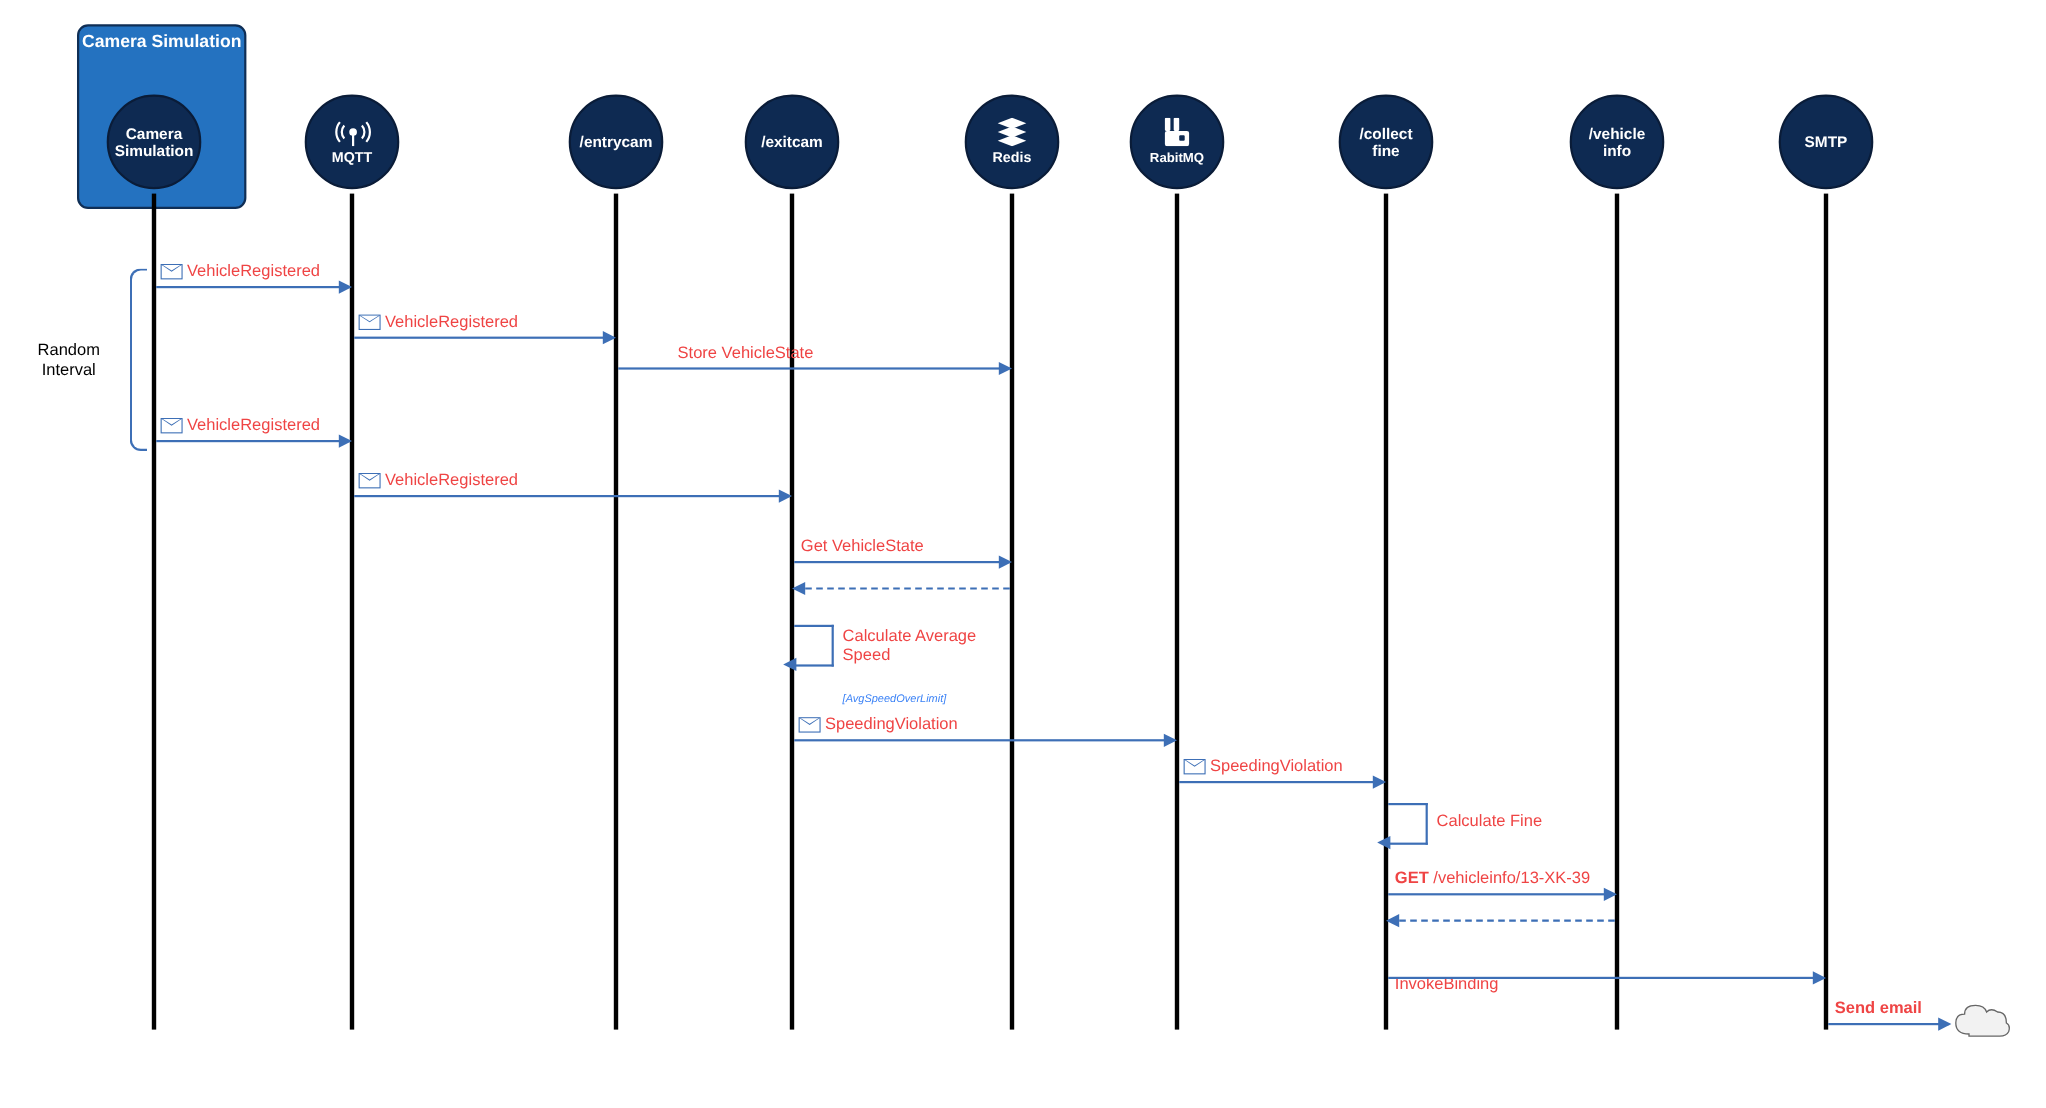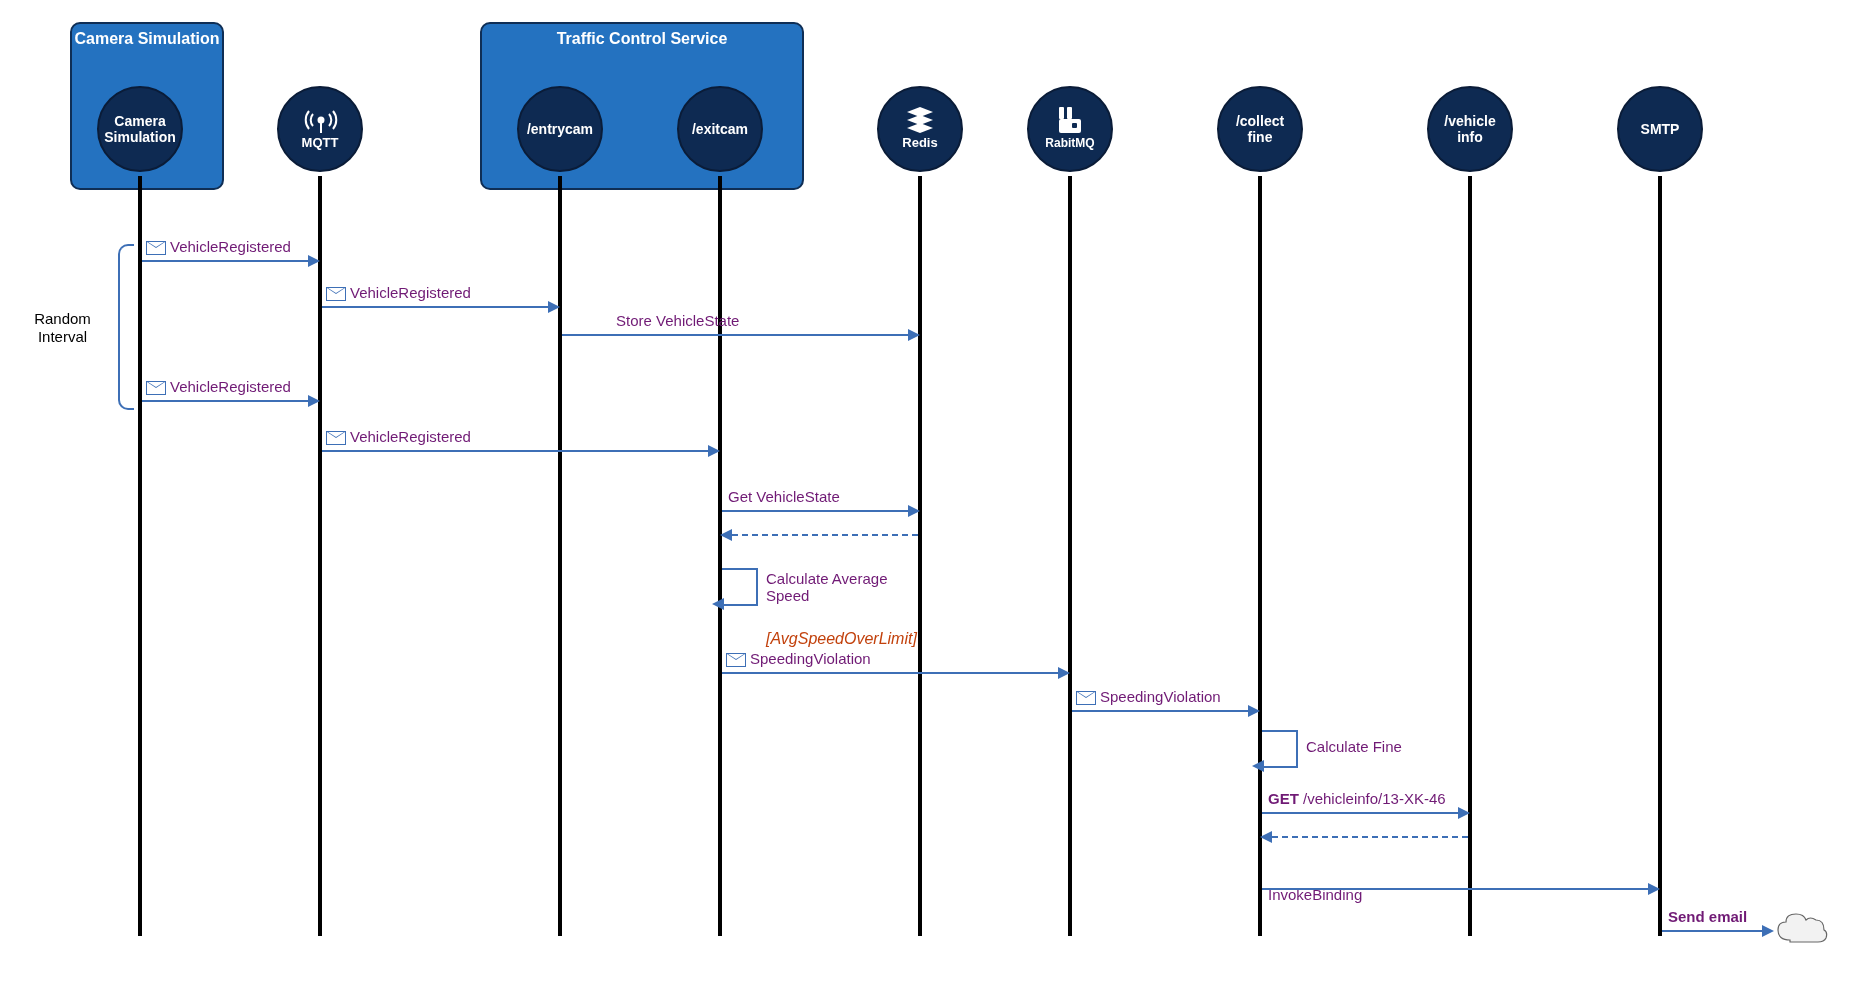--- a/index.html
+++ b/index.html
@@ -5,42 +5,39 @@
   html,body{margin:0;padding:0;font-family:"Segoe UI",Arial,sans-serif;background:#fff;}
   .canvas{position:relative;width:1860px;height:1007px;}
   .service-box{position:absolute;top:22px;background:#2472c0;border:2px solid #0f2e55;border-radius:10px;color:#fff;text-align:center;padding-top:6px;height:158px;}
   .service-title{font-size:16px;font-weight:600;line-height:18px;margin-bottom:6px;}
   .circle{position:absolute;width:86px;height:86px;border-radius:50%;background:#0e2a52;border:2px solid #0a1c38;color:#fff;display:flex;align-items:center;justify-content:center;text-align:center;font-size:14px;font-weight:600;line-height:16px;padding:4px;box-sizing:border-box;}
   .lifeline{position:absolute;top:176px;width:4px;height:760px;background:#000;}
   .arrow{position:absolute;height:0;border-top:2px solid #3d6fb6;}
   .arrow.dashed{border-top:2px dashed #3d6fb6;}
   .arrow .head-r{position:absolute;right:-2px;top:-7px;width:0;height:0;border-left:12px solid #3d6fb6;border-top:6px solid transparent;border-bottom:6px solid transparent;}
   .arrow .head-l{position:absolute;left:-2px;top:-7px;width:0;height:0;border-right:12px solid #3d6fb6;border-top:6px solid transparent;border-bottom:6px solid transparent;}
-  .msg{position:absolute;font-size:15px;color:#701a75;white-space:nowrap;}
-  .cond{position:absolute;font-size:16px;font-style:italic;color:#c2410c;white-space:nowrap;}
+  .msg{position:absolute;font-size:15px;color:#ef4444;white-space:nowrap;}
+  .cond{position:absolute;font-size:10px;font-style:italic;color:#3b82f6;white-space:nowrap;}
   .env{display:inline-block;width:18px;height:12px;border:1.5px solid #3d6fb6;background:#fff;position:relative;margin-right:4px;vertical-align:middle;}
   .env::after{content:"";position:absolute;left:0;top:0;width:0;height:0;border-left:9px solid transparent;border-right:9px solid transparent;border-top:6px solid #3d6fb6;}
   .env::before{content:"";position:absolute;left:1px;top:0;width:0;height:0;border-left:8px solid transparent;border-right:8px solid transparent;border-top:5px solid #fff;z-index:1;}
   .selfbox{position:absolute;width:34px;height:34px;border:2px solid #3d6fb6;border-left:none;}
   .selfbox .head-l{position:absolute;left:-10px;bottom:-6px;width:0;height:0;border-right:12px solid #3d6fb6;border-top:6px solid transparent;border-bottom:6px solid transparent;}
   .brace{position:absolute;border-left:2px solid #3d6fb6;border-top:2px solid #3d6fb6;border-bottom:2px solid #3d6fb6;border-radius:10px 0 0 10px;width:14px;}
   .sidenote{position:absolute;font-size:15px;text-align:center;line-height:18px;}
   .cloud{position:absolute;width:60px;height:40px;}
   .cloud svg{width:100%;height:100%;}
 </style>
 </head>
 <body>
 
 <div class="canvas">
 
   <div class="service-box" style="left:70px;width:150px;">
     <div class="service-title">Camera Simulation</div>
-  </div>
-  <div class="service-box" style="left:480px;width:320px;">
-    <div class="service-title">Traffic Control Service</div>
   </div>
 
   <div class="circle" style="left:97px;top:86px;">
       <span>Camera Simulation</span>
     </div>
   <div class="circle" style="left:277px;top:86px;">
     <div style="display:flex;flex-direction:column;align-items:flex-end;gap:2px;">
       <svg width="34" height="26" viewBox="0 0 34 26" fill="none" stroke="#fff" stroke-width="2">
         <path d="M5 4 a14 14 0 0 0 0 18"></path>
           <path d="M9 7 a9 9 0 0 0 0 12"></path>
@@ -149,21 +146,21 @@
   <div class="msg" style="left:1076px;top:688px;"><span class="env"></span><span>SpeedingViolation</span></div>
   <div class="arrow" style="left:1072px;top:710px;width:186px;">
       <div class="head-r"></div>
     </div>
 
   <div class="selfbox" style="left:1262px;top:730px;">
       <div class="head-l"></div>
     </div>
   <div class="msg" style="left:1306px;top:738px;"><span>Calculate Fine</span></div>
 
-  <div class="msg" style="left:1268px;top:790px;"><b>GET</b> <span>/vehicleinfo/13-XK-46</span></div>
+  <div class="msg" style="left:1268px;top:790px;"><b>GET</b> <span>/vehicleinfo/13-XK-39</span></div>
   <div class="arrow" style="left:1262px;top:812px;width:206px;">
       <div class="head-r"></div>
     </div>
   <div class="arrow dashed" style="left:1262px;top:836px;width:206px;">
       <div class="head-l"></div>
     </div>
 
   <div class="msg" style="left:1268px;top:866px;margin-top:20px;"><span>InvokeBinding</span></div>
   <div class="arrow" style="left:1262px;top:888px;width:396px;">
       <div class="head-r"></div>

